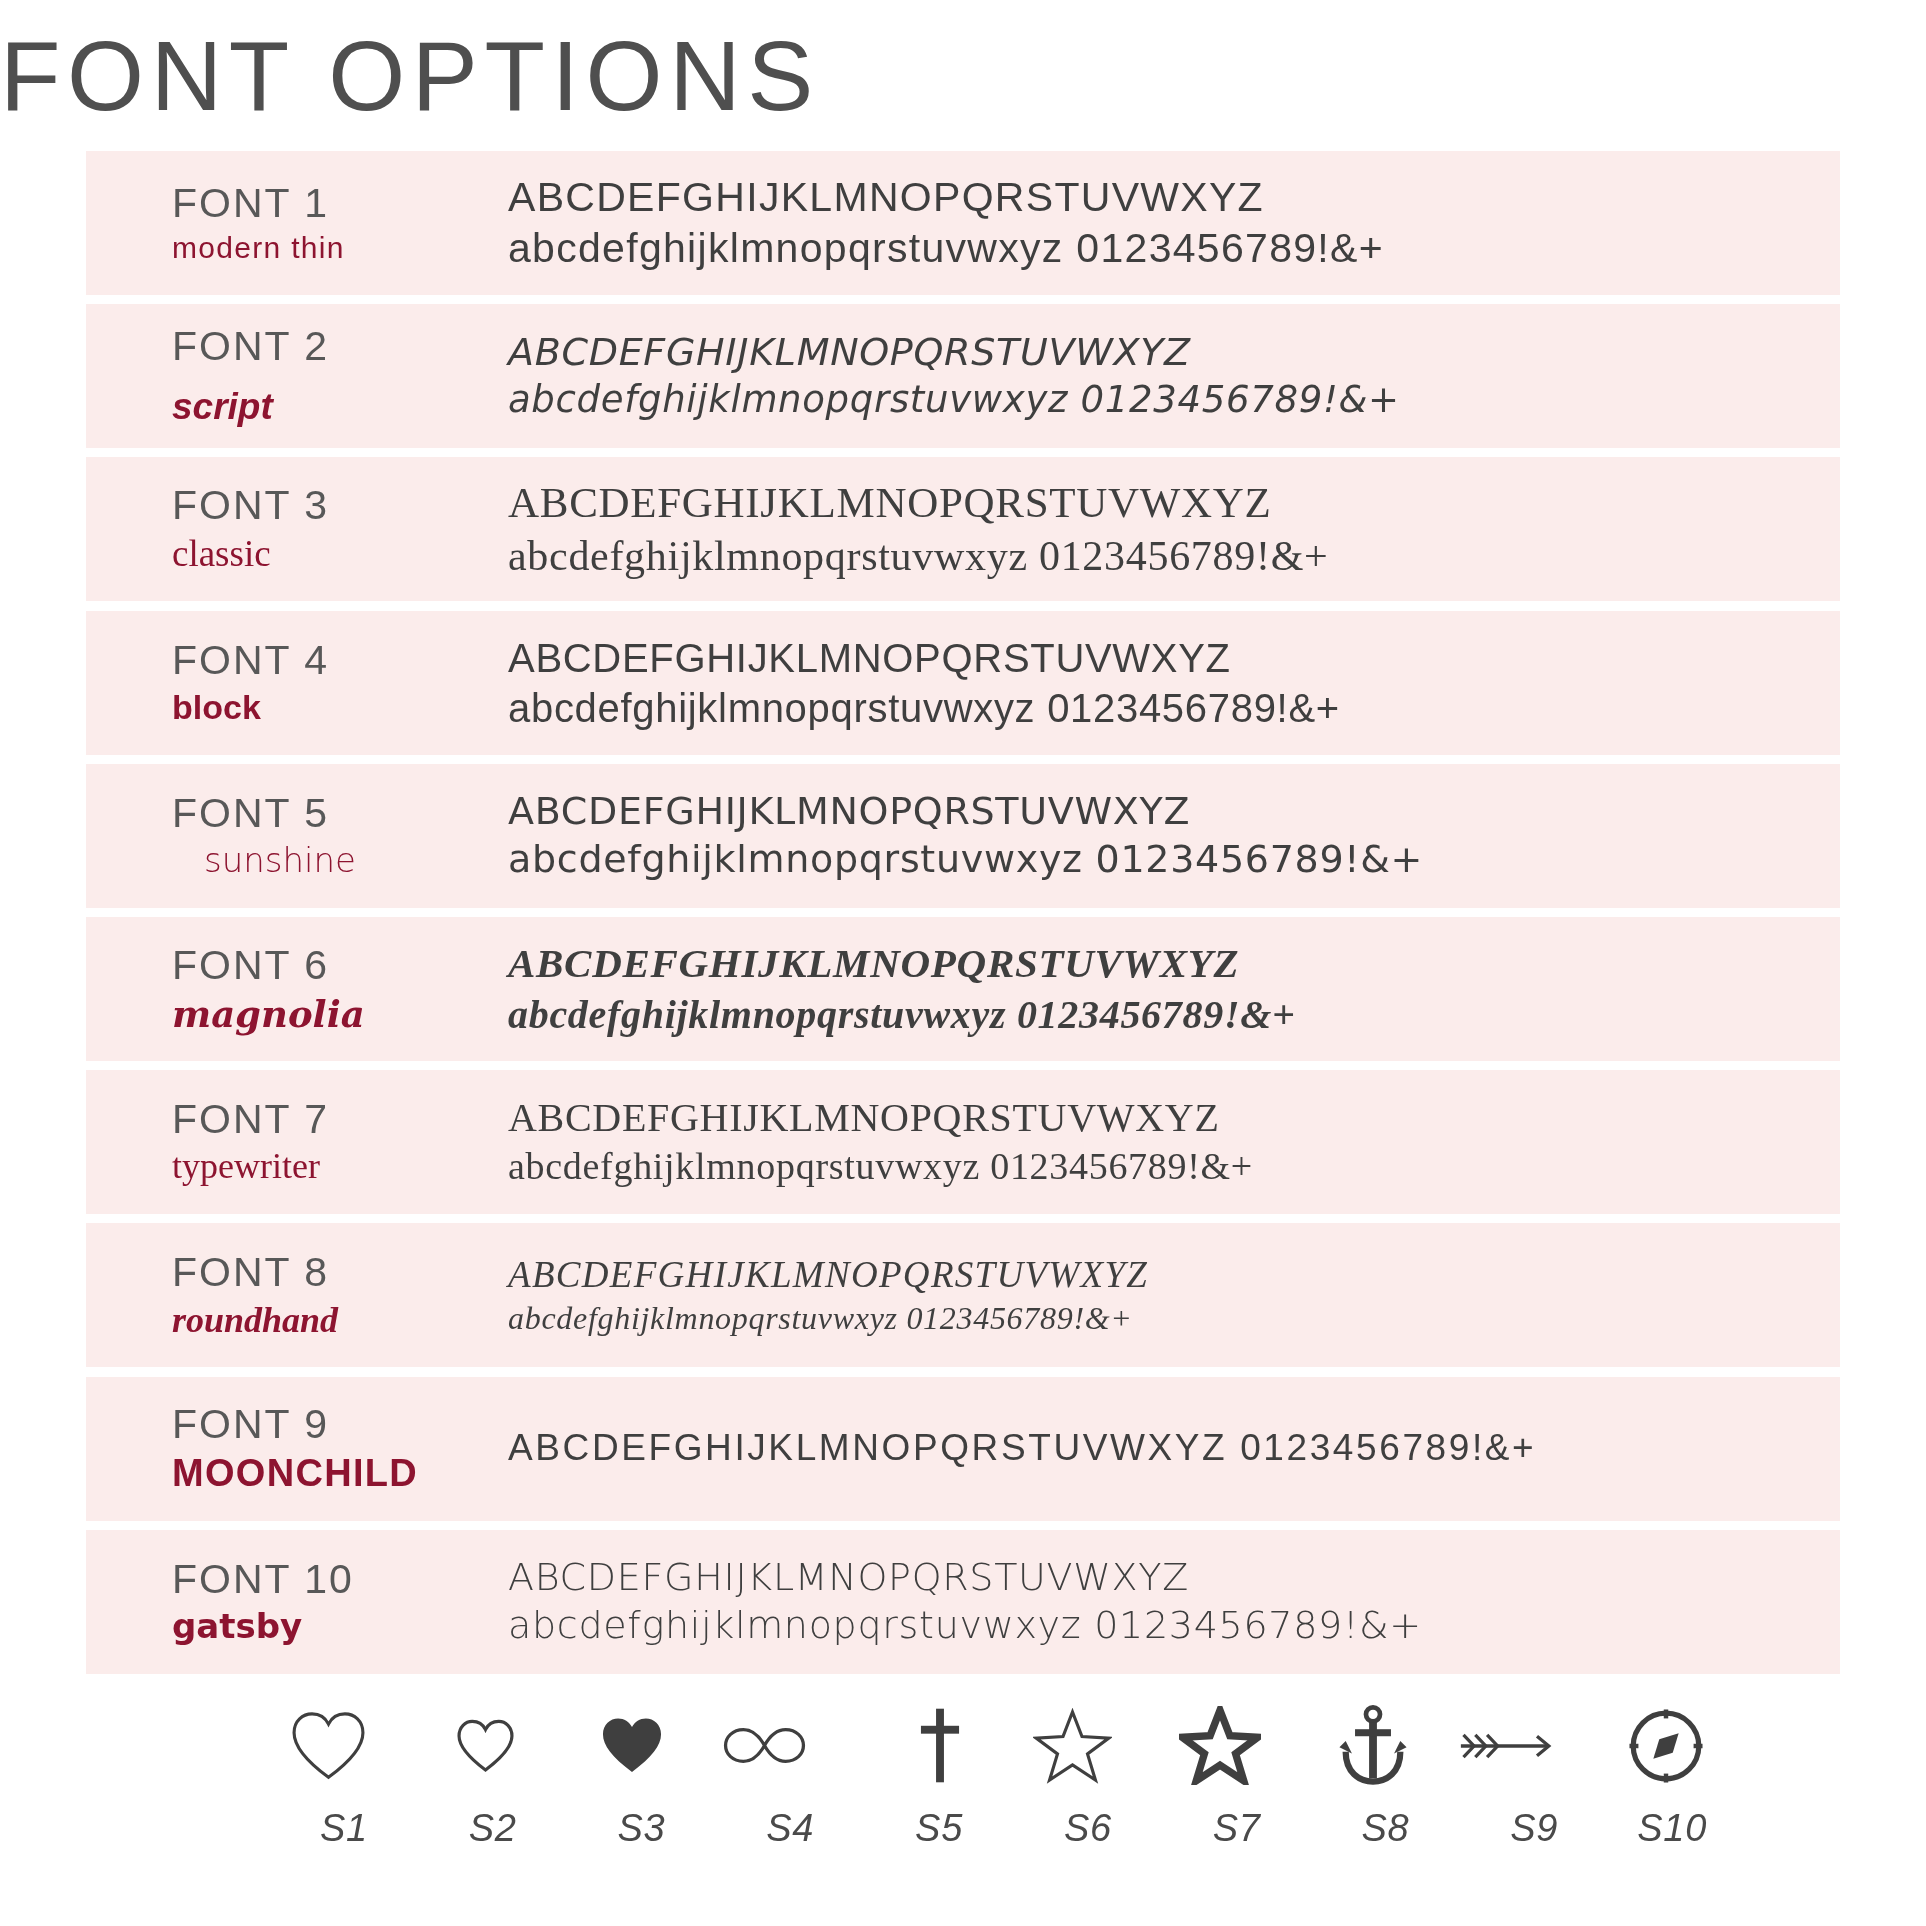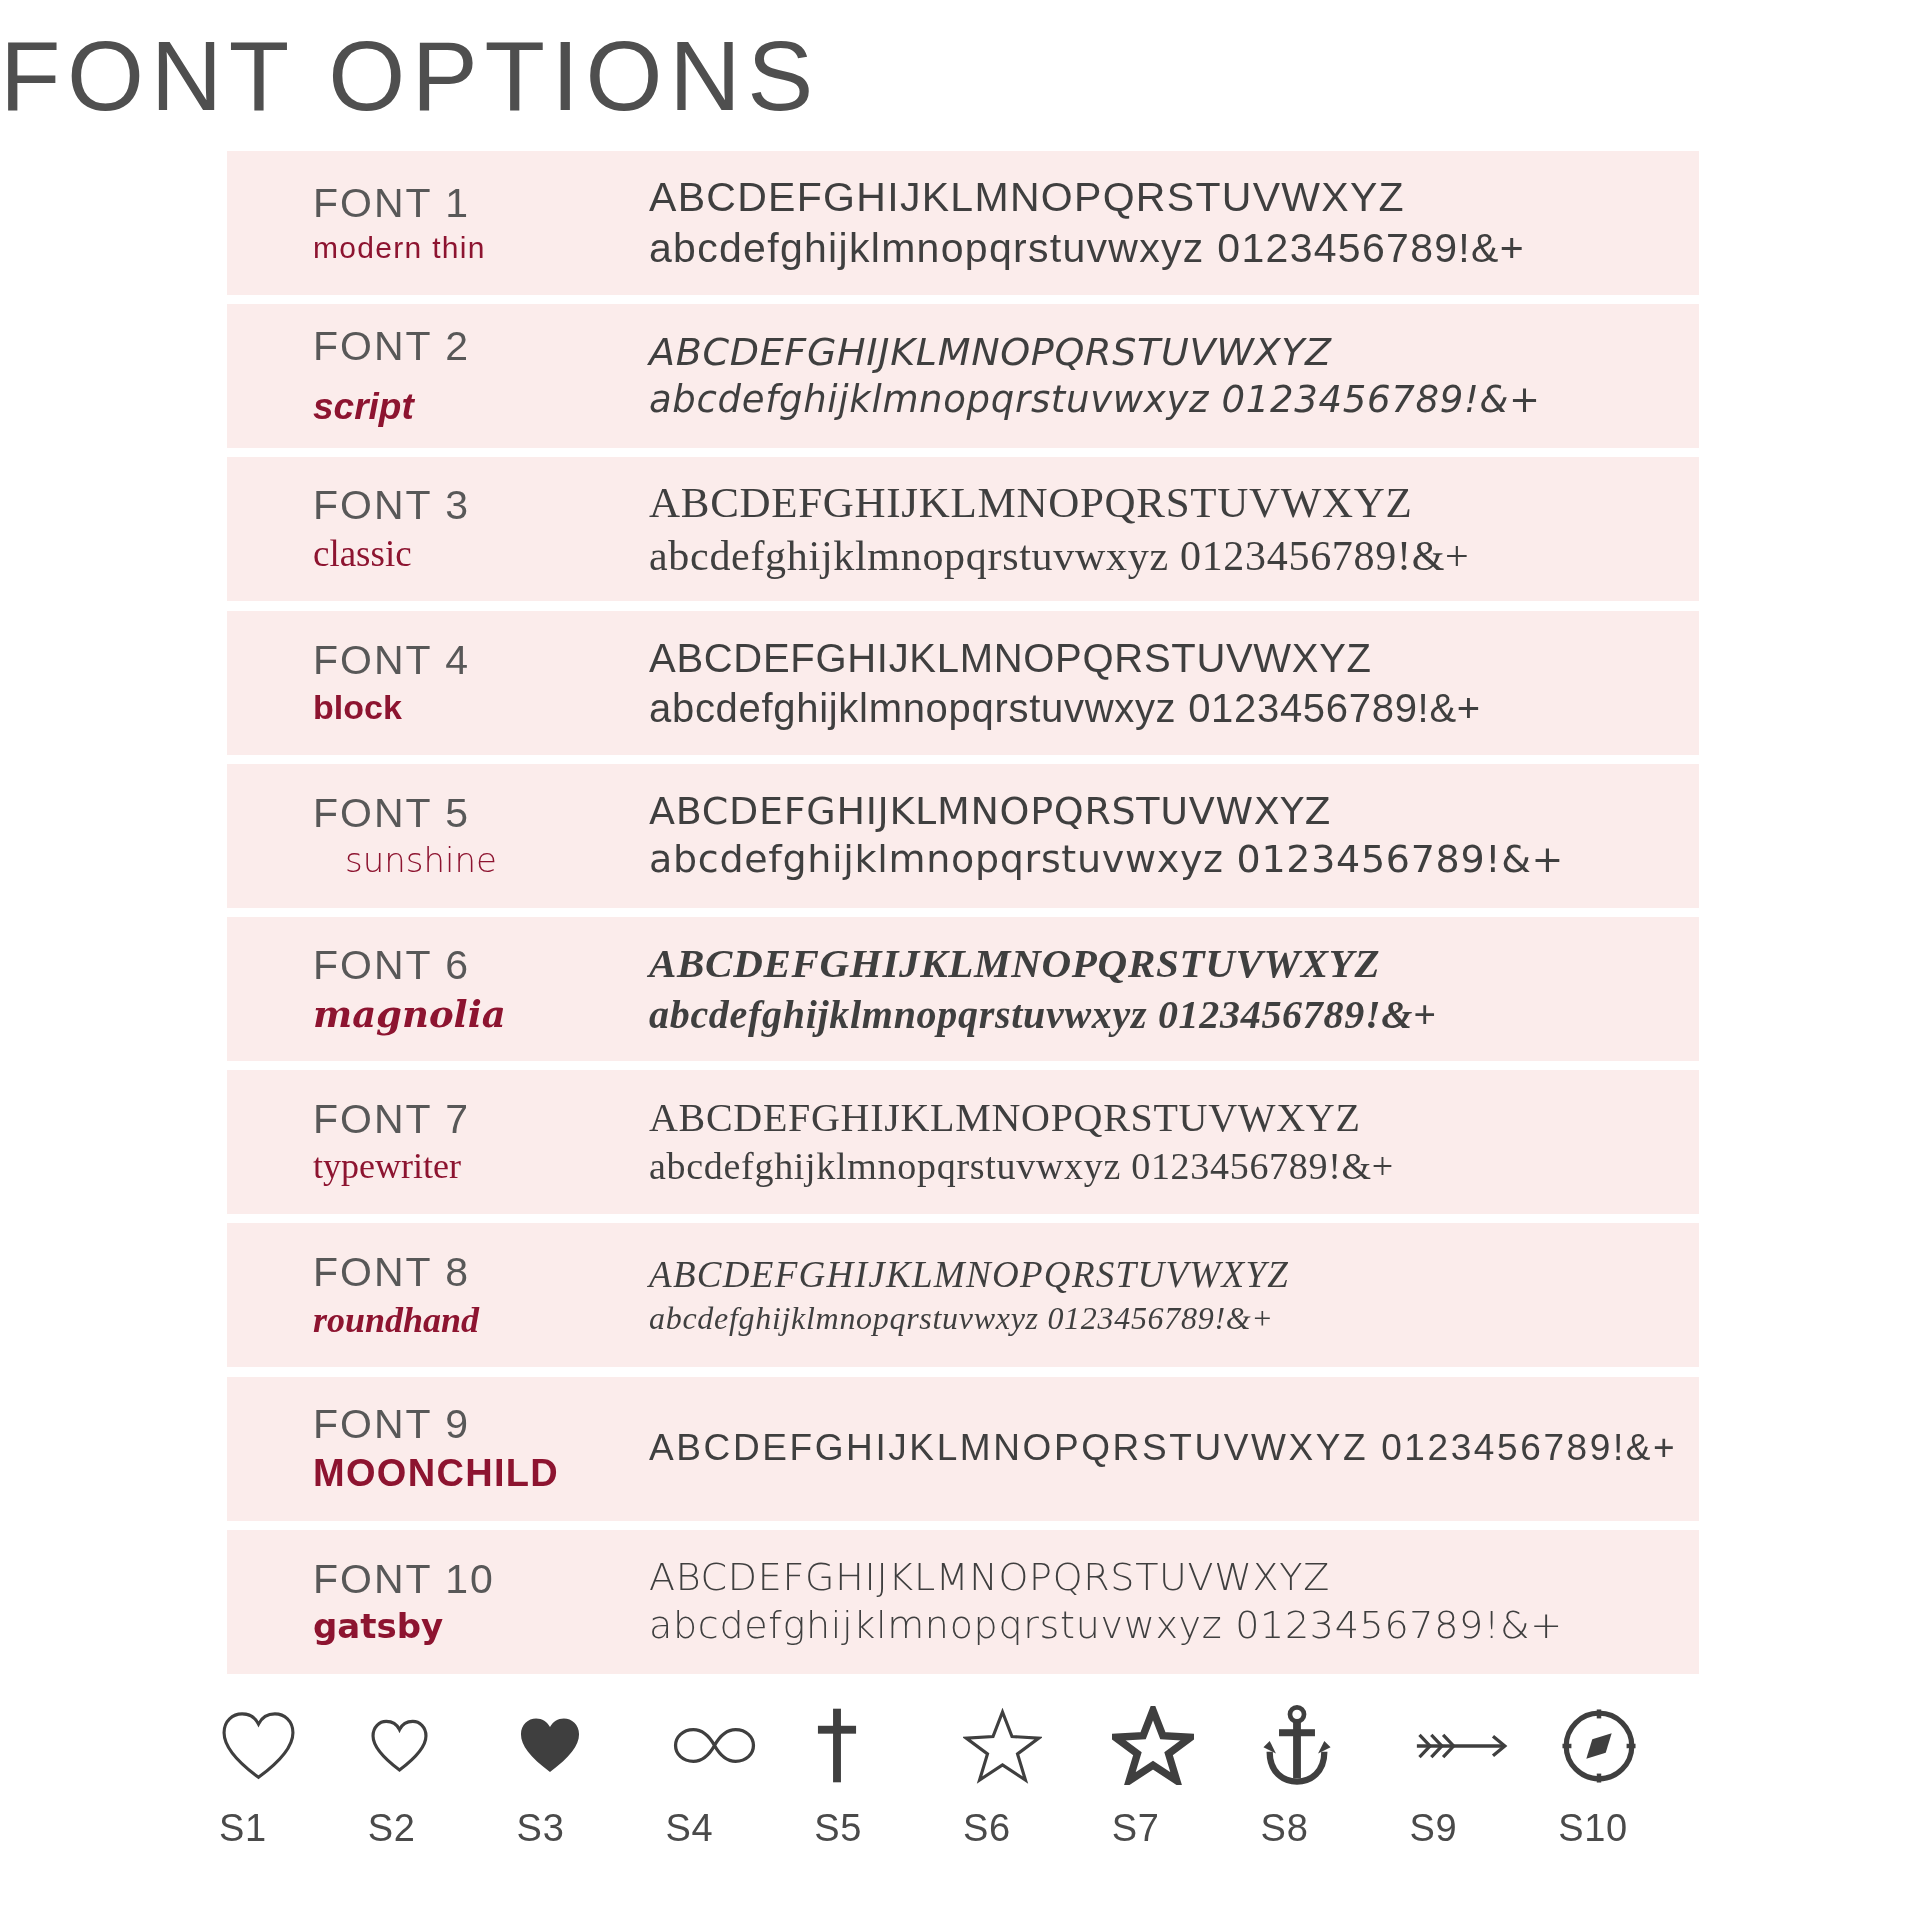--- a/index.html
+++ b/index.html
@@ -26,21 +26,21 @@
     font-family: "Liberation Sans", sans-serif;
     font-weight: 300;
     font-size: 99px;
     letter-spacing: 6.6px;
     color: #4f4f4f;
     padding-top: 26px;
     padding-bottom: 26px;
     line-height: 1.0;
   }
   .rows {
-    width: 1472px;
+    width: 1754px;
     margin: 0 auto;
     border-radius: 12px;
   }
   .row {
     background: #fbeceb;
     height: 144px;
     margin-bottom: 9.2px;
     display: flex;
     align-items: center;
     box-sizing: border-box;
@@ -146,22 +146,23 @@
     justify-content: center;
     align-items: flex-end;
     gap: 0;
     padding: 0 119px;
     box-sizing: border-box;
   }
   .symbol {
     flex: 1 1 0;
     display: flex;
     flex-direction: column;
-    align-items: flex-start;
+    align-items: flex-end;
     justify-content: flex-end;
+    font-style: italic;
   }
   .glyph {
     height: 99px;
     display: flex;
     align-items: center;
     justify-content: center;
   }
   .sym-code {
     margin-top: 12px;
     font-family: "Liberation Sans", sans-serif;

